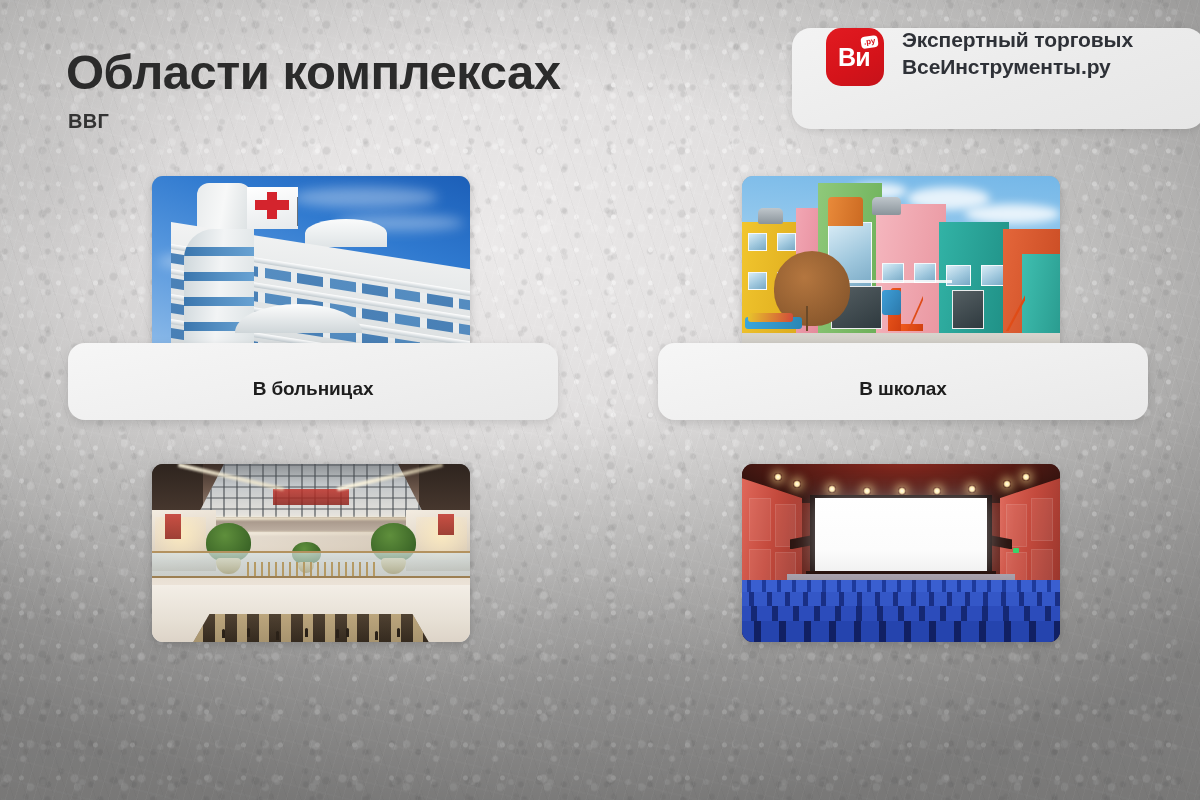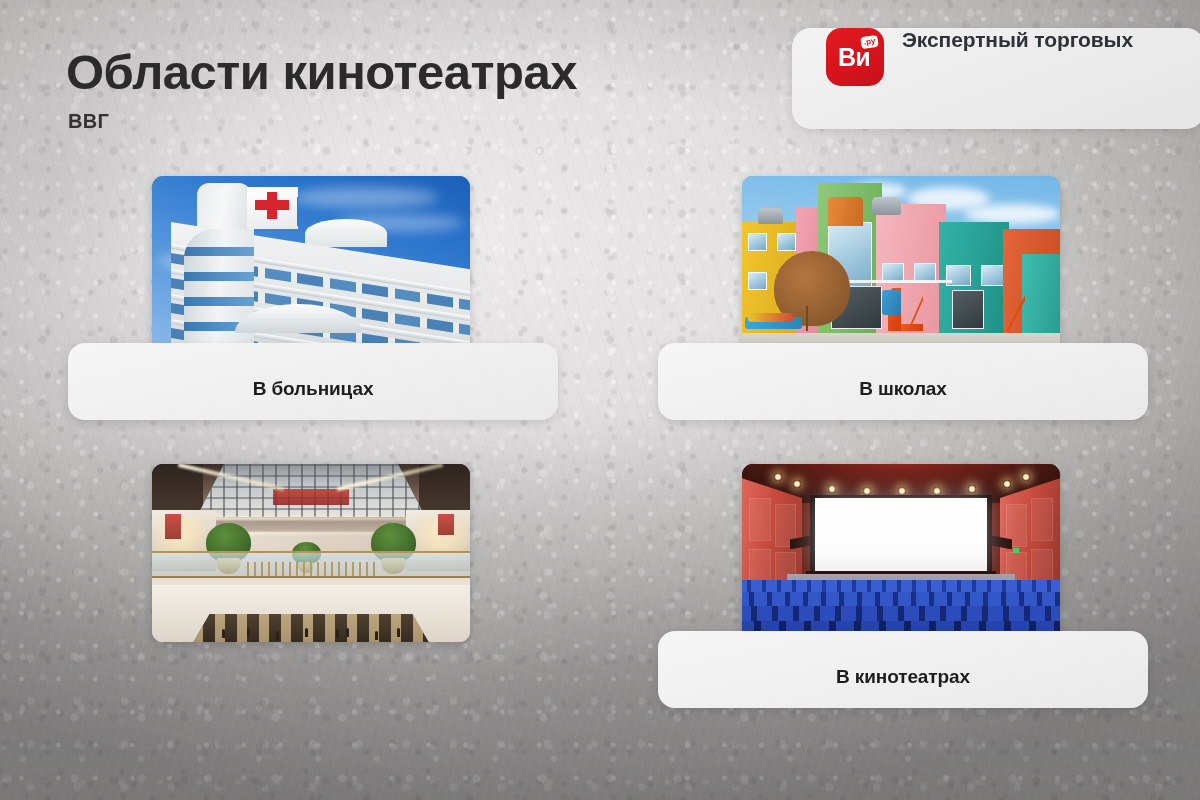--- a/index.html
+++ b/index.html
@@ -481,30 +481,31 @@
 <body>
 
 <div id="stage">
 
   <div class="bg-base"></div>
   <div class="bg-grain"></div>
   <div class="bg-streaks"></div>
   <div class="bg-blotches"></div>
   <div class="bg-vignette"></div>
 
-  <div class="page-title">Области кинотеатрах</div>
+  <div class="page-title">Области комплексах</div>
   <div class="page-subtitle">ВВГ</div>
 
   <div class="brand-badge">
     <div class="brand-logo">
       <span class="brand-logo-text">Ви</span>
       <span class="brand-logo-sup">.ру</span>
     </div>
     <div class="brand-lines">
       <div class="brand-line-1">Экспертный торговых</div>
+      <div class="brand-line-2">ВсеИнструменты.ру</div>
     </div>
   </div>
 
   <div class="card card-r1c1">
     <div class="card-photo">
       <div class="ph">
         <div class="hosp-sky"></div>
         <div class="hosp-cloud" style="left:44%;top:6%;width:46%;height:12%;"></div>
         <div class="hosp-cloud" style="left:58%;top:22%;width:40%;height:9%;"></div>
         <div class="hosp-cloud" style="left:2%;top:44%;width:22%;height:8%;"></div>
@@ -690,18 +691,15 @@
         <div class="cin-aisle"></div>
 
         <div class="cin-seats">
           <div class="cin-seat-rowline" style="top:0;height:22%;background-image:repeating-linear-gradient(to right,#3a5fd0 0 11px,#1d3a9c 11px 15px);"></div>
           <div class="cin-seat-rowline" style="top:20%;height:22%;background-image:repeating-linear-gradient(to right,#3457c7 0 13px,#192f85 13px 18px);"></div>
           <div class="cin-seat-rowline" style="top:42%;height:24%;background-image:repeating-linear-gradient(to right,#2c4cbb 0 15px,#152874 15px 21px);"></div>
           <div class="cin-seat-rowline" style="top:66%;height:34%;background-image:repeating-linear-gradient(to right,#2544ae 0 18px,#112063 18px 25px);"></div>
         </div>
       </div>
     </div>
-    <div class="card-label">
-      <span class="card-label-text">В кинотеатрах</span>
-    </div>
   </div>
 
 </div>
 
 </body></html>

